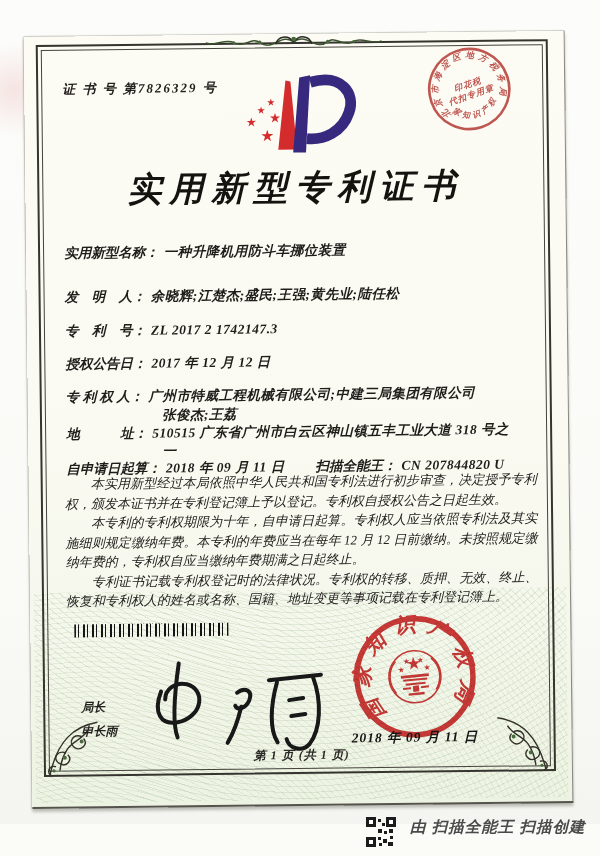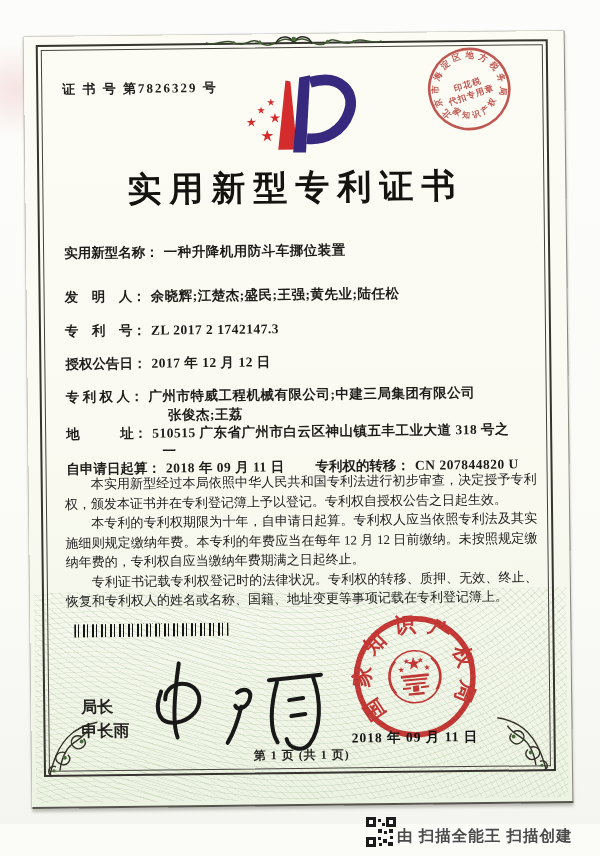--- a/index.html
+++ b/index.html
@@ -1,21 +1,21 @@
 <!DOCTYPE html>
 <html><head>
 <meta charset="utf-8">
 <style>
   html,body{margin:0;padding:0;}
   body{width:600px;height:856px;overflow:hidden;background:#fbfbf8;
        font-family:"Liberation Serif",serif;}
   .photo{position:relative;width:600px;height:824px;
          background:
            radial-gradient(circle at 14px 90px, rgba(228,165,165,.28), transparent 46px),
-           linear-gradient(180deg,#fcfcfa 0%,#fafaf7 70%,#f4f4f0 100%);}
+           linear-gradient(180deg,#fcfcfa 0%,#fafaf7 70%,#f4f4f0 100%); font-style: italic;}
   
   .paper{position:absolute;left:28px;top:34px;width:540px;height:770px;
          transform:rotate(-0.65deg);transform-origin:50% 50%;
          background:linear-gradient(180deg,#fcfbf4 0%,#fbfaf2 50%,#f4f7eb 78%,#edf3e3 100%);
          border-bottom:2px solid #55544c;border-right:1px solid #8a897f;
          box-shadow:0 3px 3px rgba(90,90,80,.35), -1px 0 1px rgba(150,150,140,.4), 0 -1px 1px rgba(150,150,140,.45);}
   .guilloche{position:absolute;left:4px;right:4px;top:556px;bottom:4px;pointer-events:none;
          background:
            repeating-radial-gradient(circle at 50% -260px, rgba(115,155,100,.16) 0 1px, transparent 1px 6px),
            repeating-radial-gradient(circle at 10% 420px, rgba(115,155,100,.12) 0 1px, transparent 1px 5px);}
@@ -35,35 +35,35 @@
   .row .lbl{display:inline-block;white-space:pre;}
   .row .val{margin-left:5px;letter-spacing:.5px;}
   .cont{position:absolute;font-size:13.5px;font-weight:700;color:#1f1d1a;letter-spacing:.5px;}
   .paras{position:absolute;left:36px;top:438px;width:472px;font-size:13px;
          line-height:19.5px;color:#242220;text-align:justify;}
   .paras p{margin:0;text-indent:2em;font-weight:500;}
   .barcode{position:absolute;left:44px;top:588px;width:154px;height:13px;
          background:repeating-linear-gradient(90deg,#151515 0 1.6px,transparent 1.6px 3.2px,
            #151515 3.2px 4.4px,transparent 4.4px 6.2px,#151515 6.2px 6.8px,transparent 6.8px 9px);}
   .signer{position:absolute;left:50px;top:659px;font-family:"Liberation Sans",sans-serif;
-          font-size:16px;font-weight:600;color:#23211e;line-height:24px;}
+          font-size:12px;font-weight:600;color:#23211e;line-height:24px;}
   .sig-svg{position:absolute;left:108px;top:612px;}
   .seal-main{position:absolute;left:318px;top:578px;mix-blend-mode:multiply;}
   .seal-tax{position:absolute;left:390px;top:2px;mix-blend-mode:multiply;}
   .seal-date{position:absolute;left:320px;top:696px;font-size:13.5px;font-weight:700;
           color:#141414;letter-spacing:1px;z-index:6;white-space:nowrap;}
   .footer{position:absolute;left:0;top:713px;width:100%;text-align:center;
           font-size:12px;letter-spacing:1px;font-weight:600;color:#2a2825;}
   
   .ring-main{font-size:21px;letter-spacing:10px;font-weight:700;fill:#cc2020;}
   .ring-tax-top{font-size:8.5px;letter-spacing:4px;font-weight:700;fill:#b5342f;}
   .ring-tax-bot{font-size:8px;letter-spacing:3px;font-weight:700;fill:#b5342f;}
   .tax-center{font-size:8.5px;font-weight:700;fill:#b5342f;text-anchor:middle;letter-spacing:1px;}
   
-  .attr{position:absolute;left:366px;top:817px;display:flex;align-items:flex-end;gap:1px;}
+  .attr{position:absolute;left:366px;top:817px;display:flex;align-items:flex-start;gap:14px;}
   .attr .txt{font-family:"Liberation Sans",sans-serif;font-size:15.5px;font-weight:700;
           color:#4a4a4a;letter-spacing:1px;white-space:pre;}
 </style>
 </head>
 <body>
 
 <svg width="0" height="0" style="position:absolute">
   <defs>
     <path id="st" d="M0,-1 L0.224,-0.309 0.951,-0.309 0.363,0.118 0.588,0.809 0,0.382 -0.588,0.809 -0.363,0.118 -0.951,-0.309 -0.224,-0.309 Z"></path>
   </defs>
@@ -160,30 +160,30 @@
     </div>
     <div class="row" style="top:286px">
       <span class="lbl">专　利　号：</span><span class="val">ZL 2017 2 1742147.3</span>
     </div>
     <div class="row" style="top:319px">
       <span class="lbl">授权公告日：</span><span class="val">2017 年 12 月 12 日</span>
     </div>
     <div class="row" style="top:352px">
       <span class="lbl">专 利 权 人：</span><span class="val">广州市特威工程机械有限公司;中建三局集团有限公司</span>
     </div>
-    <div class="cont" style="left:140px;top:371px">张俊杰;王荔</div>
+    <div class="cont" style="left:134px;top:371px">张俊杰;王荔</div>
     <div class="row" style="top:389px">
       <span class="lbl">地　　　址：</span><span class="val">510515 广东省广州市白云区神山镇五丰工业大道 318 号之</span>
     </div>
     <div class="cont" style="left:134px;top:407px">一</div>
     <div class="row" style="top:424px">
       <span class="lbl">自申请日起算：</span><span class="val">2018 年 09 月 11 日</span>
     </div>
     <div class="row" style="left:287px;top:424px">
-      <span class="lbl">专利权的转移：</span><span class="val">CN 207844820 U</span>
+      <span class="lbl">扫描全能王：</span><span class="val">CN 207844820 U</span>
     </div>
 
     <div class="paras">
       <p>本实用新型经过本局依照中华人民共和国专利法进行初步审查，决定授予专利权，颁发本证书并在专利登记簿上予以登记。专利权自授权公告之日起生效。</p>
       <p>本专利的专利权期限为十年，自申请日起算。专利权人应当依照专利法及其实施细则规定缴纳年费。本专利的年费应当在每年 12 月 12 日前缴纳。未按照规定缴纳年费的，专利权自应当缴纳年费期满之日起终止。</p>
       <p>专利证书记载专利权登记时的法律状况。专利权的转移、质押、无效、终止、恢复和专利权人的姓名或名称、国籍、地址变更等事项记载在专利登记簿上。</p>
     </div>
 
     <div class="barcode"></div>
 

